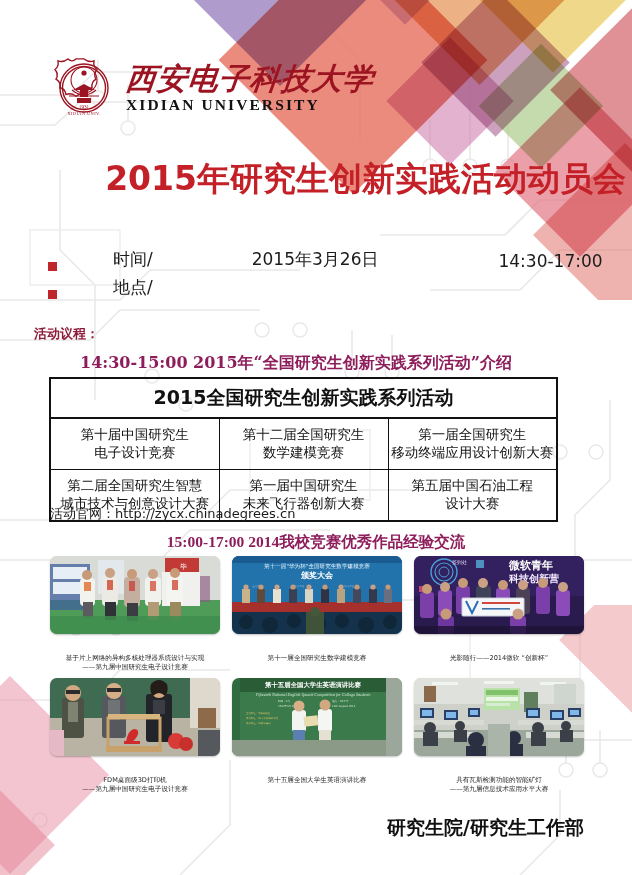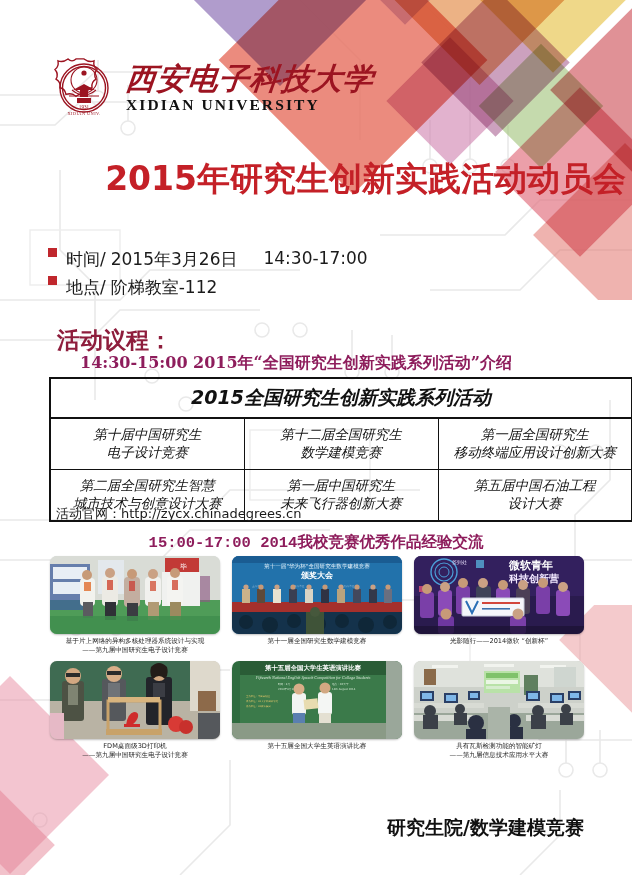--- a/index.html
+++ b/index.html
@@ -54,74 +54,74 @@
   .title{
     position:absolute;left:46px;top:160px;z-index:6;width:580px;
     font-family:"DejaVu Sans","Liberation Sans",sans-serif;
     font-weight:bold;font-size:33px;line-height:1.13;
     color:#c42027;letter-spacing:0px;text-align:right;
   }
   .title div{white-space:nowrap;}
 
   
   .meta{position:absolute;left:48px;top:248px;z-index:6;}
-  .meta-line{display:flex;align-items:flex-start;font-size:17px;color:#1b1b1b;margin-bottom:5px;
-    font-family:"DejaVu Sans","Liberation Sans",sans-serif;}
+  .meta-line{display:flex;align-items:flex-end;font-size:17px;color:#1b1b1b;margin-bottom:5px;
+    font-family:"DejaVu Sans","Liberation Sans",sans-serif;gap:47px;}
   .bullet{width:9px;height:9px;background:#c0272d;margin-right:9px;flex:none;}
   .meta-gap{display:inline-block;width:26px;}
 
   
   .agenda-head{
-    position:absolute;left:57px;top:325px;z-index:6;
-    font-size:23px;font-weight:bold;color:#8e1d3c;
+    position:absolute;left:34px;top:325px;z-index:6;
+    font-size:13px;font-weight:bold;color:#8e1d3c;
     font-family:"DejaVu Sans","Liberation Sans",sans-serif;
   }
   .agenda-line1{
     position:absolute;left:80px;top:353px;z-index:6;
     font-family:"DejaVu Serif","Liberation Serif",serif;
     font-size:16px;font-weight:bold;color:#8e1d5c;white-space:nowrap;
   }
   .agenda-line2{
     position:absolute;left:0;top:532px;width:632px;text-align:center;z-index:6;
-    font-family:Liberation Mono, monospace;
+    font-family:Liberation Serif, serif;
     font-size:15.5px;font-weight:bold;color:#8e1d5c;
   }
 
   
   .tbl{
-    position:absolute;left:49px;top:377px;width:584px;z-index:6;
-    border:2px solid #111;border-collapse:collapse;background:transparent;font-style:italic;
+    position:absolute;left:49px;top:377px;width:509px;z-index:6;
+    border:2px solid #111;border-collapse:collapse;background:transparent;
   }
   .tbl td{
     border:1px solid #111;text-align:center;vertical-align:middle;
     font-size:13.5px;line-height:1.32;color:#111;padding:4px 2px;
     font-family:"DejaVu Sans","Liberation Sans",sans-serif;
   }
   .tbl .thead td{
     font-size:19px;font-weight:bold;padding:6px 0 7px;border-bottom:2px solid #111;
   }
   .tbl .cell{height:42px;width:33.33%;margin-top:36px;}
   .site{
-    position:absolute;left:56px;top:505px;z-index:6;
+    position:absolute;left:50px;top:505px;z-index:6;
     font-size:13px;color:#1a1a1a;
     font-family:"DejaVu Sans","Liberation Sans",sans-serif;
   }
 
   
   .photos{position:absolute;left:50px;top:556px;width:534px;z-index:6;}
   .prow{display:flex;gap:12px;margin-bottom:5px;}
   .pcell{width:170px;}
   .pimg{
     width:170px;height:78px;border-radius:7px;overflow:hidden;position:relative;
     box-shadow:0 1px 2px rgba(0,0,0,.25);
   }
   .pimg svg{display:block;width:170px;height:78px;}
   .pcap{
     text-align:center;font-size:6.6px;line-height:1.42;color:#262626;
-    margin-top:3px;white-space:pre-line;
+    margin-top:20px;white-space:pre-line;
     font-family:"DejaVu Sans","Liberation Sans",sans-serif;
   }
 
   
   .footer{
     position:absolute;right:48px;top:815px;z-index:6;
     font-size:19px;font-weight:bold;color:#111;
     font-family:"DejaVu Sans","Liberation Sans",sans-serif;
   }
 </style>
@@ -253,21 +253,20 @@
       <span>时间/</span>
       <span style="width:5px;display:inline-block;"></span>
       <span>2015年3月26日</span>
       <span class="meta-gap"></span>
       <span>14:30-17:00</span>
     </div>
     <div class="meta-line">
       <span class="bullet"></span>
       <span>地点/</span>
       <span style="width:5px;display:inline-block;"></span>
-      <span>阶梯教室-112</span>
     </div>
   </div>
 
   <div class="agenda-head">活动议程：</div>
   <div class="agenda-line1">14:30-15:00   2015年“全国研究生创新实践系列活动”介绍</div>
 
   <table class="tbl">
     <tbody>
       <tr class="thead">
         <td colspan="3">2015全国研究生创新实践系列活动</td>
@@ -598,15 +597,15 @@
             </g>
             <rect x="74" y="46" width="22" height="32" fill="#aab4a8"></rect>
           </svg>
         </div>
         <div class="pcap">具有瓦斯检测功能的智能矿灯
 ——第九届信息技术应用水平大赛</div>
       </div>
     </div>
   </div>
 
-  <div class="footer">研究生院/数学建模竞赛</div>
+  <div class="footer">研究生院/研究生工作部</div>
 
 </div>
 
 </body></html>

